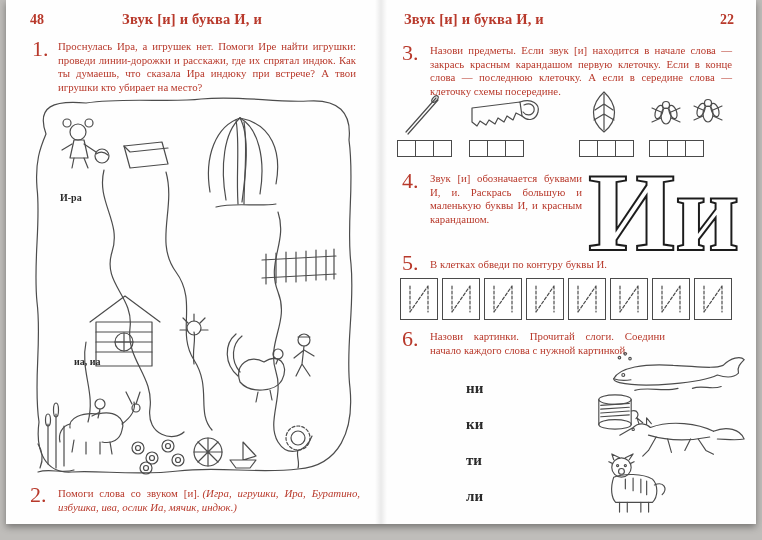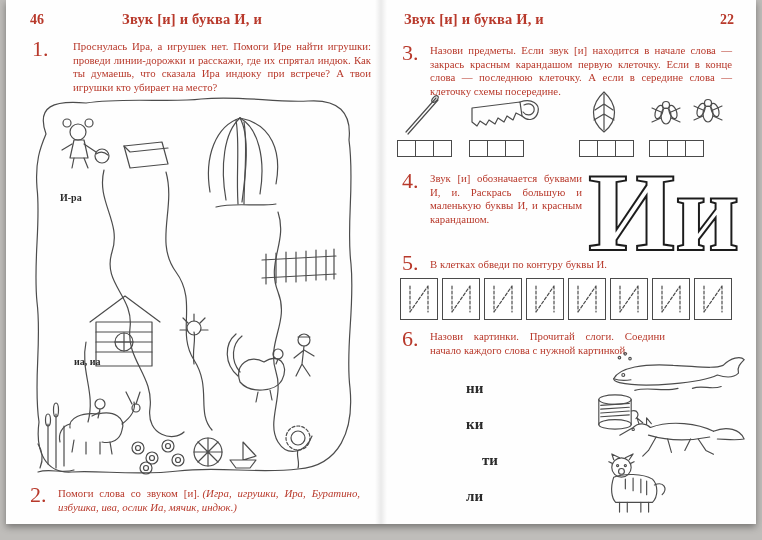--- a/index.html
+++ b/index.html
@@ -27,25 +27,25 @@
   .bigcell{ width:36px; height:40px; border:1px solid var(--line); background:#fff; }
   svg{ display:block; }
   svg path, svg line, svg circle, svg ellipse, svg rect{ fill:none; stroke:#4c4c4c; stroke-width:1.2; stroke-linecap:round; stroke-linejoin:round; }
 </style>
 </head>
 <body>
 
 <div class="spread">
 
   <div class="page page-left">
-    <div class="abs hdr-num" style="left:24px; top:12px;">46</div>
+    <div class="abs hdr-num" style="left:24px; top:12px;">48</div>
     <div class="abs title" style="left:0; right:0; top:11px; text-align:center;">Звук [и] и буква И, и</div>
 
     <div class="abs ex-num" style="left:26px; top:38px;">1.</div>
-    <div class="abs ex-text" style="left:52px; top:40px; width:298px;margin-left:15px;">Проснулась Ира, а игрушек нет. Помоги Ире найти игрушки: проведи линии-дорожки и расскажи, где их спрятал индюк. Как ты думаешь, что сказала Ира индюку при встрече? А твои игрушки кто убирает на место?</div>
+    <div class="abs ex-text" style="left:52px; top:40px; width:298px;">Проснулась Ира, а игрушек нет. Помоги Ире найти игрушки: проведи линии-дорожки и расскажи, где их спрятал индюк. Как ты думаешь, что сказала Ира индюку при встрече? А твои игрушки кто убирает на место?</div>
 
     <div class="abs" style="left:20px; top:92px; width:332px; height:388px;">
       <svg viewBox="0 0 332 388" width="332" height="388">
 
         <path d="M20,42 C10,14 28,8 60,11 C100,5 145,11 175,7 C215,3 248,11 282,9 C312,7 326,20 323,48 C329,92 320,132 325,172 C329,216 319,256 324,296 C328,338 314,374 272,377 C232,382 192,374 152,379 C112,384 72,378 46,380 C20,382 9,360 13,330 C7,290 16,250 11,210 C7,170 15,130 11,96 C9,70 14,56 20,42 Z"></path>
 
         <g stroke="#8a8a8a" stroke-width="1">
           <path d="M78,78 C70,110 96,130 86,160 C76,192 108,204 104,236 C100,268 128,284 124,316 C120,344 148,350 158,340"></path>
           <path d="M140,80 C150,116 128,150 150,180 C172,210 150,240 168,268 C186,296 170,320 186,338"></path>
           <path d="M252,120 C262,150 240,170 252,200 C264,230 240,250 250,280 C258,304 240,330 252,350 C262,366 280,360 286,344"></path>
@@ -283,21 +283,21 @@
             <path d="M9,7 V33 M27,7 V33 M9,33 L27,7" stroke-dasharray="3,2" stroke="#777"></path>
           </svg>
         </div>
     </div>
 
     <div class="abs ex-num" style="left:18px; top:328px;">6.</div>
     <div class="abs ex-text" style="left:46px; top:330px; width:235px;">Назови картинки. Прочитай слоги. Соедини начало каждого слова с нужной картинкой.</div>
 
     <div class="abs syllable" style="left:82px; top:380px;">ни</div>
     <div class="abs syllable" style="left:82px; top:416px;">ки</div>
-    <div class="abs syllable" style="left:98px; top:452px;">ти</div>
+    <div class="abs syllable" style="left:82px; top:452px;">ти</div>
     <div class="abs syllable" style="left:82px; top:488px;">ли</div>
 
     <div class="abs" style="left:222px; top:350px;">
       <svg viewBox="0 0 150 50" width="144" height="48">
         <circle cx="14" cy="8" r="1.3"></circle>
           <circle cx="20" cy="4" r="1.3"></circle>
           <circle cx="25" cy="9" r="1.3"></circle>
         <path d="M8,30 C14,18 40,14 70,16 C95,17 112,20 122,16 C130,8 140,6 144,10 C140,14 136,18 138,24 C132,30 122,28 116,26 C100,34 40,40 14,34 C10,33 8,32 8,30 Z"></path>
         <circle cx="18" cy="26" r="1.5"></circle>
         <path d="M8,30 C14,32 20,32 26,31"></path>

